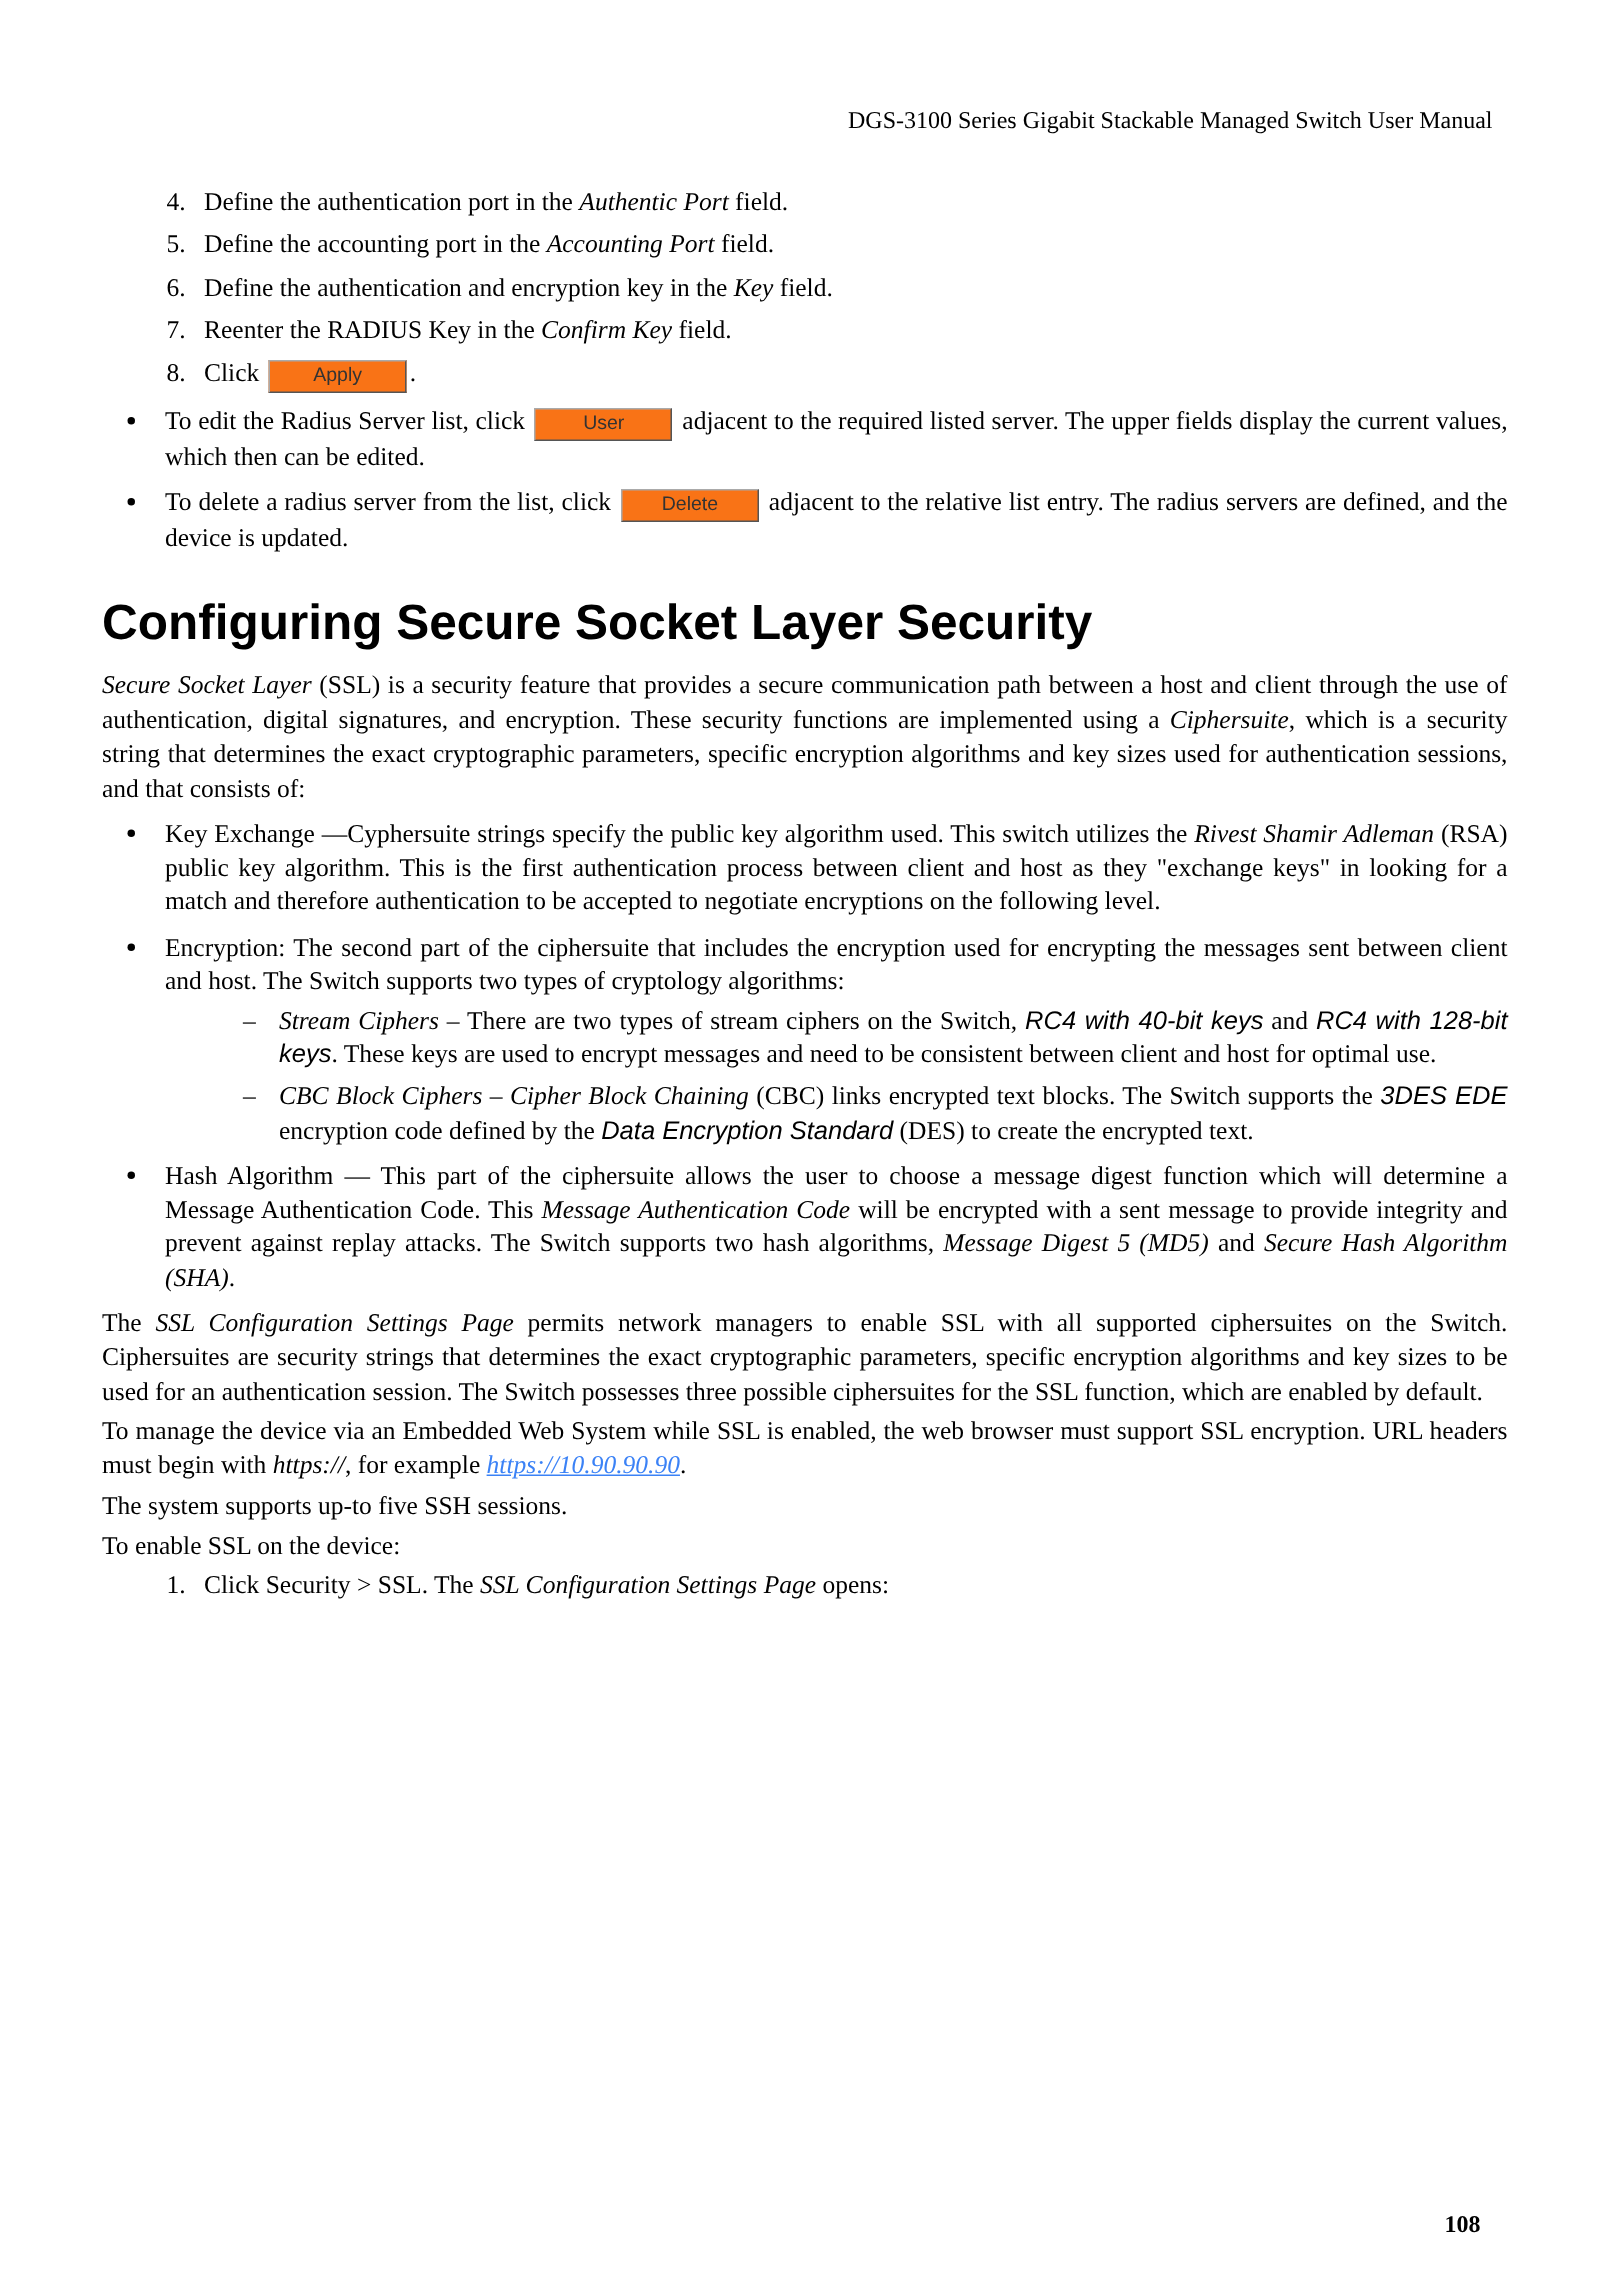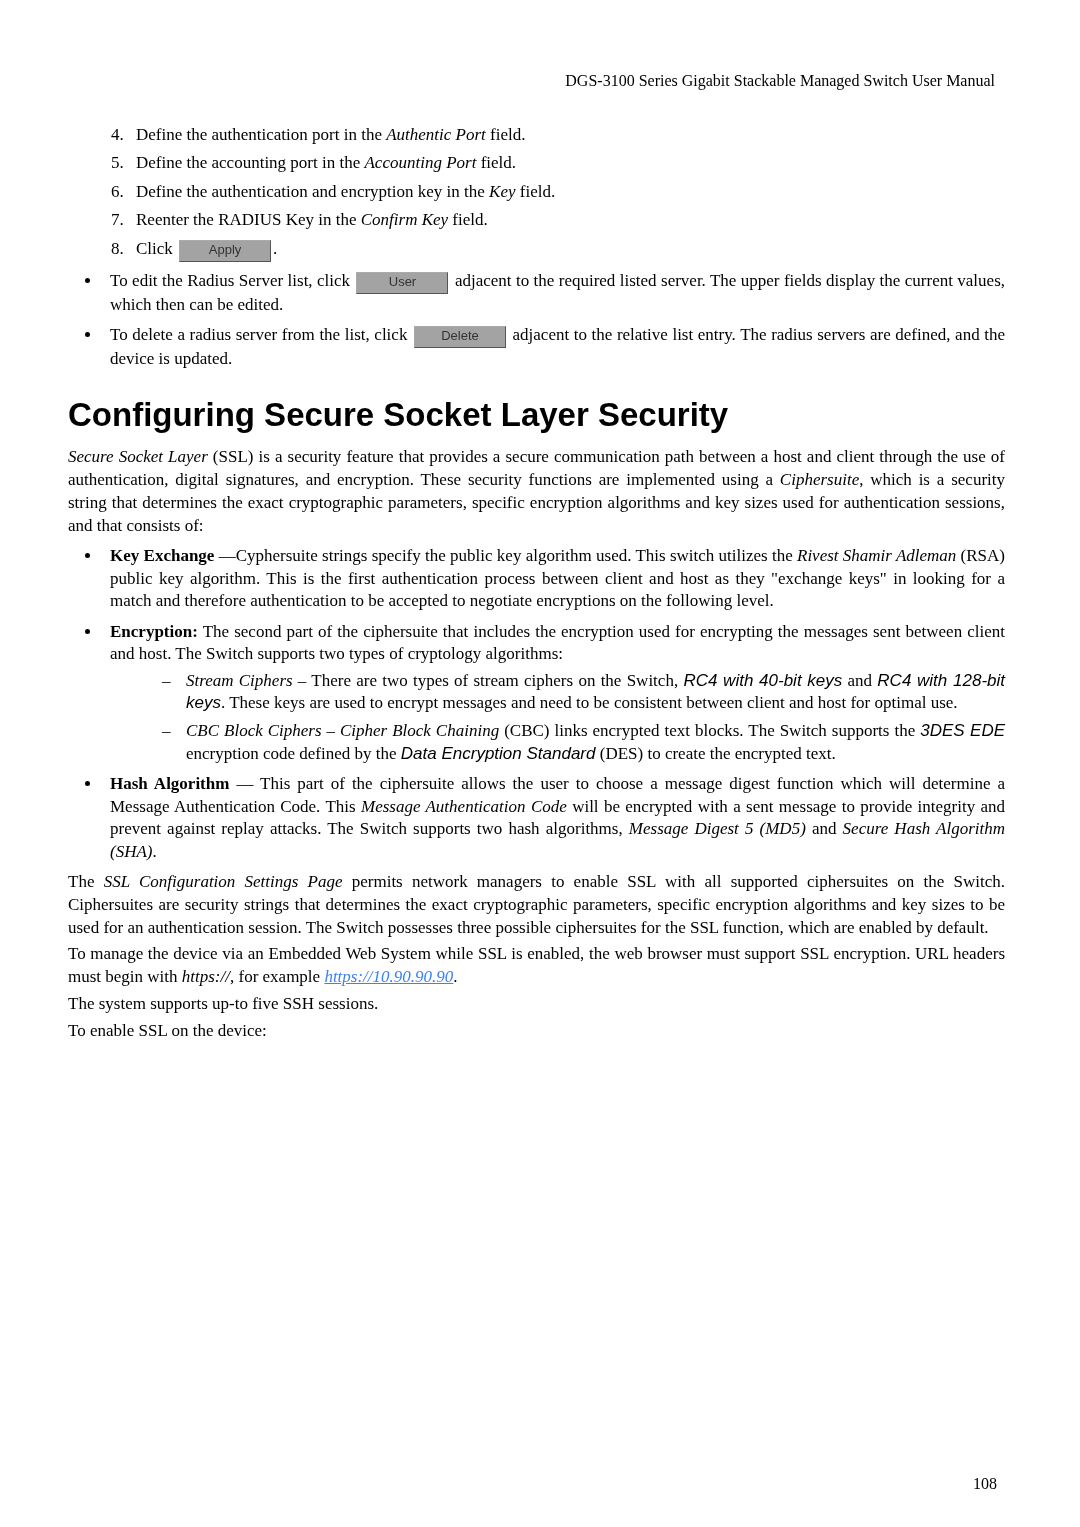--- a/index.html
+++ b/index.html
@@ -19,22 +19,23 @@
   }
   .header-runner {
     text-align: right;
     font-size: 16px;
     margin-bottom: 34px;
     padding-right: 10px;
   }
   .footer-page {
     position: absolute;
     bottom: 46px;
-    right: 83px;
+    right: 93px;
     font-size: 16px;
+    font-weight: bold;
   }
   .num-list {
     list-style: decimal;
     margin: 0;
     padding-left: 60px;
   }
   .num-list > li {
     font-size: 17px;
     line-height: 1.32;
     padding-left: 8px;
@@ -68,21 +69,21 @@
   .bullet-l3 > li::before {
     content: "–";
     position: absolute;
     left: 0;
     top: 0;
   }
   .inline-btn {
     display: inline-block;
     min-width: 78px;
     text-align: center;
-    background: #a3a3a3;
+    background: #f97316;
     border-top: 1px solid #aaa;
     border-left: 1px solid #aaa;
     border-right: 1px solid #555;
     border-bottom: 1px solid #555;
     font-family: Verdana, Geneva, sans-serif;
     font-size: 13px;
     padding: 1px 6px 2px;
     color: #333;
     line-height: 1.3;
     margin: 0 2px;
@@ -99,21 +100,21 @@
     text-align: justify;
     margin: 0 0 6px 0;
   }
   .para-tight {
     font-size: 17px;
     line-height: 1.34;
     text-align: justify;
     margin: 4px 0 4px 0;
   }
   .italic { font-style: italic; font-family: Liberation Serif, serif; }
-  .bold { font-weight: bold; }
+  .bold { font-weight: normal; }
   .sans-italic { font-family: Arial, Helvetica, sans-serif; font-style: italic; }
   a.url {
     color: #3b82f6;
     text-decoration: underline;
     font-style: italic;
   }
   
   ol.start4 { counter-reset: item 3; }
 </style>
 </head>
@@ -182,15 +183,20 @@
 
 
   <p class="para-tight">
     <span>To manage the device via an Embedded Web System while SSL is enabled, the web browser must support SSL encryption. URL headers must begin with </span><span class="italic">https://</span><span>, for example </span><a href="#" class="url">https://10.90.90.90</a><span>.</span>
   </p>
 
   <p class="para-tight">The system supports up-to five SSH sessions.</p>
 
   <p class="para-tight">To enable SSL on the device:</p>
 
+  <ol class="num-list" start="1">
+    <li>
+      <span>Click </span><span class="bold">Security &gt; SSL</span><span>. The </span><span class="italic">SSL Configuration Settings Page</span><span> opens:</span>
+    </li>
+  </ol>
 
   <div class="footer-page">108</div>
 </div>
 
 </body></html>

